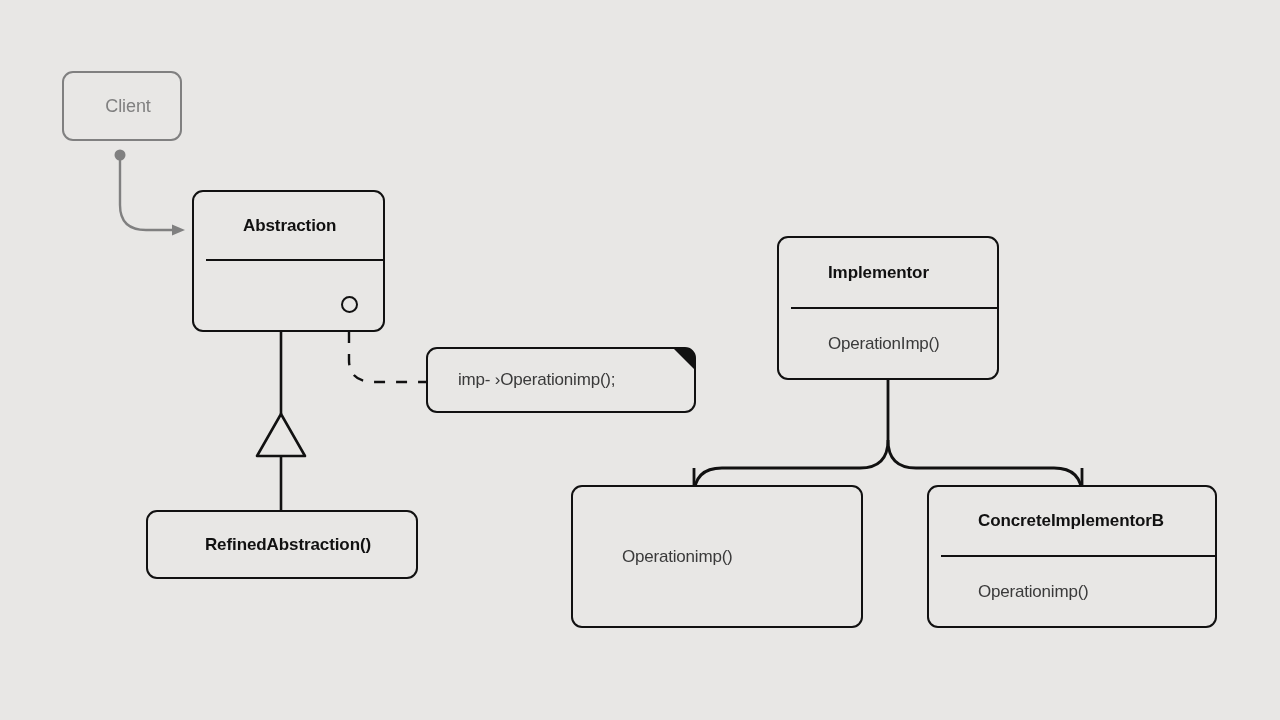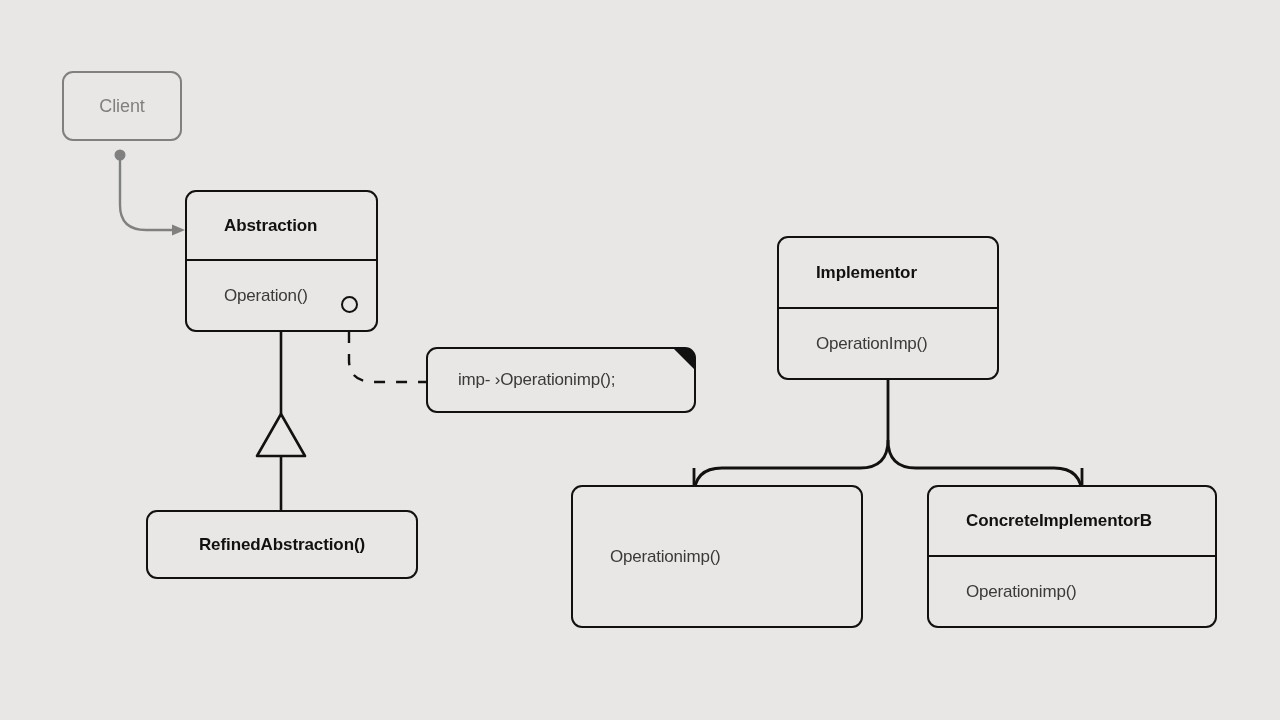--- a/index.html
+++ b/index.html
@@ -41,20 +41,21 @@
   .node.ghost {
     border: 2px solid #808080;
     border-radius: 11px;
   }
   .compartment {
     display: flex;
     align-items: center;
     box-sizing: border-box;
     padding: 0 37px;
     position: relative;
+    margin-left: 12px;
   }
   .compartment.title {
     font-weight: bold;
     font-size: 17px;
     color: #111111;
     letter-spacing: -0.1px;
     border-bottom: 2.5px solid #111111;
     flex: 0 0 auto;
   }
   .compartment.ops {
@@ -145,23 +146,22 @@
       <path d="M888 440 Q888 468 916 468 L1054 468 Q1082 468 1082 496 L1082 485" fill="none" stroke="#111111" stroke-width="2.8"></path>
       <line x1="694" y1="468" x2="694" y2="485" stroke="#111111" stroke-width="2.8"></line>
       <line x1="1082" y1="468" x2="1082" y2="485" stroke="#111111" stroke-width="2.8"></line>
     </g>
   </svg>
 
   <div class="node ghost" style="left:62px; top:71px; width:120px; height:70px;">
     <div class="compartment solo">Client</div>
   </div>
 
-  <div class="node" style="left:185px; top:190px; width:193px; height:142px;">
+  <div class="node" style="left:192px; top:190px; width:193px; height:142px;">
     <div class="compartment title" style="height:69px;">Abstraction</div>
-    <div class="compartment ops">Operation()</div>
   </div>
 
   <div class="lollipop" style="left:341px; top:296px;"></div>
 
   <div class="node" style="left:146px; top:510px; width:272px; height:69px;">
     <div class="compartment solo" style="justify-content:center;">RefinedAbstraction()</div>
   </div>
 
   <div class="note" style="left:426px; top:347px; width:270px; height:66px;text-align:right;">
     <span class="fold"></span>

